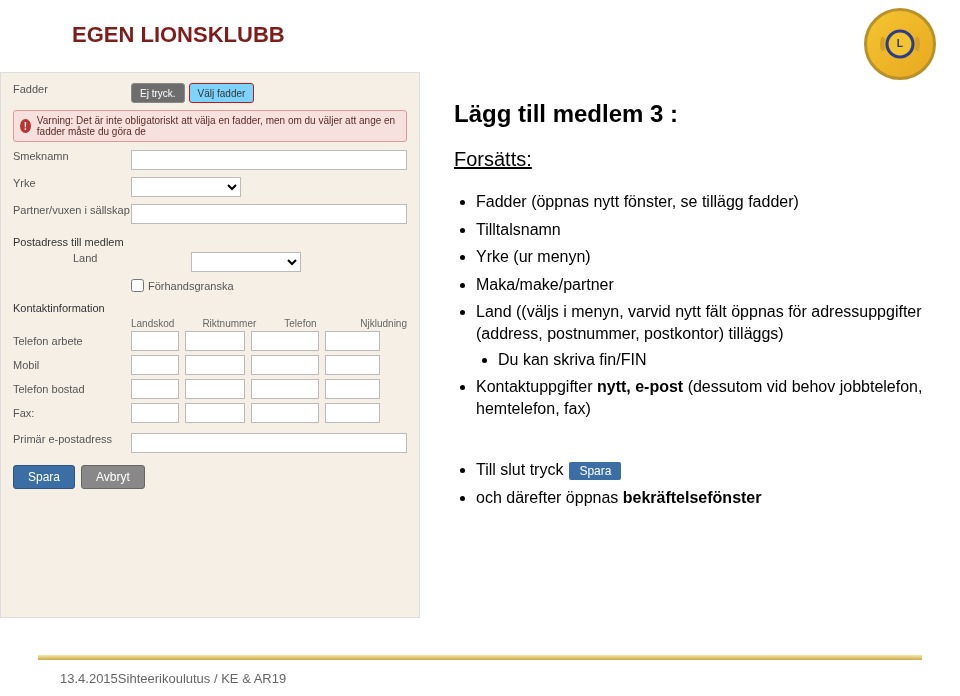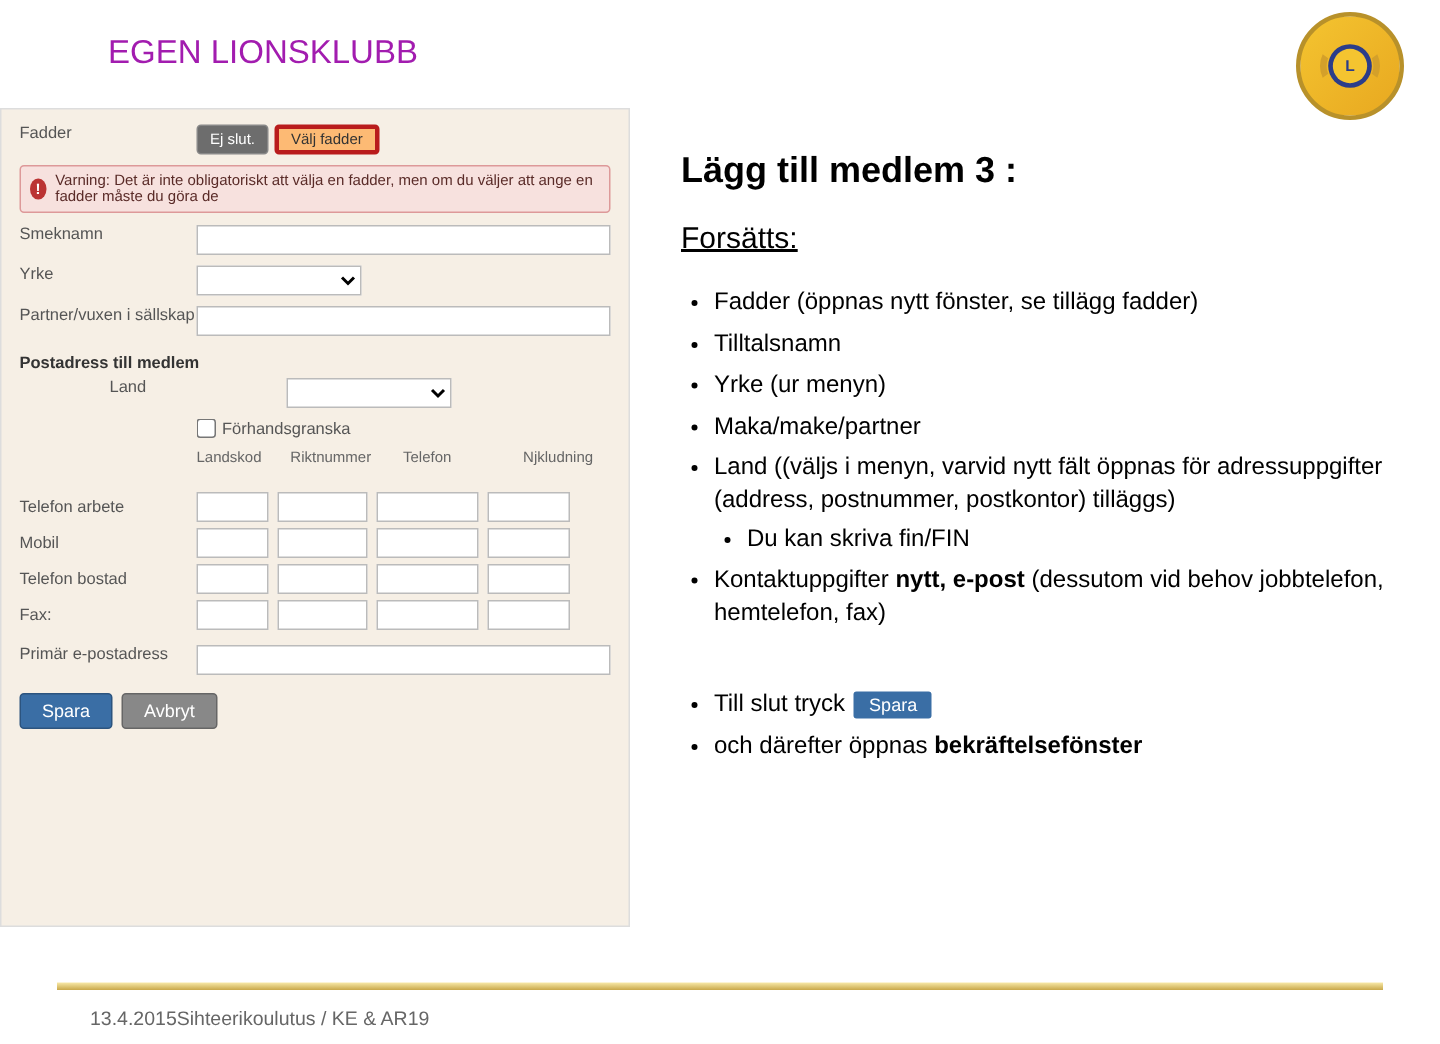--- a/index.html
+++ b/index.html
@@ -1,32 +1,32 @@
 <!DOCTYPE html>
 <html><head>
 <meta charset="utf-8">
 <style>
 *{margin:0;padding:0;box-sizing:border-box;font-family:Arial,Helvetica,sans-serif}
 body{width:960px;height:696px;background:#fff;position:relative;overflow:hidden}
 .logo{position:absolute;top:8px;right:24px;width:72px;height:72px;border-radius:50%;background:linear-gradient(135deg,#f4c430,#e8a820);border:3px solid #b8912a;display:flex;align-items:center;justify-content:center}
 .logo svg{width:52px;height:52px}
-.page-title{position:absolute;top:22px;left:72px;font-size:22px;font-weight:400;color:#a21caf}
+.page-title{position:absolute;top:22px;left:72px;font-size:22px;font-weight:700;color:#7f1d1d}
 .form-panel{position:absolute;top:72px;left:0;width:420px;height:546px;background:#f6efe5;padding:10px 12px;font-size:11px;color:#333;border:1px solid #ddd}
 .form-row{display:flex;align-items:flex-start;margin-bottom:5px;min-height:22px}
 .form-row label{width:118px;color:#555;font-size:11px}
 .form-row input[type=text]{flex:1;height:20px;border:1px solid #bbb;background:#fff;font-size:11px;padding:0 4px}
 .form-row select{width:110px;height:20px;border:1px solid #bbb;background:#fff;font-size:11px}
 .btn-sm{height:20px;padding:0 8px;font-size:10px;border:1px solid #888;background:#6d6d6d;color:#fff;border-radius:3px;margin-right:4px;display:inline-flex;align-items:center}
-.btn-sm.light{background:#fdba74;color:#333;border:3px solid #b91c1c}
+.btn-sm.light{background:#7dd3fc;color:#333;border:1px solid #b91c1c}
 .warning{background:#f7e1de;border:1px solid #d99;border-radius:3px;padding:4px 6px;margin:4px 0 8px;font-size:10px;color:#5a2b28;display:flex;align-items:center;gap:6px}
 .warn-ico{width:14px;height:14px;background:#b33;color:#fff;border-radius:50%;display:inline-flex;align-items:center;justify-content:center;font-size:10px;font-weight:700}
-.section-hdr{font-weight:700;font-size:11px;color:#333;margin:10px 0 4px}
+.section-hdr{font-weight:400;font-size:11px;color:#333;margin:10px 0 4px}
 .indent-row label{padding-left:60px;width:178px}
 .cb-row{display:flex;align-items:center;gap:4px;margin-bottom:8px;padding-left:118px;font-size:11px;color:#555}
-.contact-hdrs{display:flex;padding-left:118px;gap:12px;font-size:10px;color:#666;margin-bottom:17px}
+.contact-hdrs{display:flex;padding-left:118px;gap:28px;font-size:10px;color:#666;margin-bottom:2px}
 .contact-hdrs span:nth-child(1){width:52px}
 .contact-hdrs span:nth-child(2){width:65px}
 .contact-hdrs span:nth-child(3){width:70px}
 .contact-hdrs span:nth-child(4){width:60px}
 .contact-row{display:flex;align-items:center;margin-bottom:4px}
 .contact-row label{width:118px;color:#555;font-size:11px}
 .contact-row input{height:20px;border:1px solid #bbb;background:#fff;font-size:11px;padding:0 3px;margin-right:6px}
 .contact-row input.cc{width:48px}
 .contact-row input.ac{width:60px}
 .contact-row input.ph{width:68px}
@@ -58,21 +58,21 @@
       <path d="M85 35 Q92 50 85 65 L78 60 Q82 50 78 40 Z" fill="#d4a02a"></path>
     </svg>
 </div>
 
 <h1 class="page-title">EGEN LIONSKLUBB</h1>
 
 <div class="form-panel">
 
   <div class="form-row">
     <label>Fadder</label>
-    <span class="btn-sm">Ej slut.</span>
+    <span class="btn-sm">Ej tryck.</span>
     <span class="btn-sm light">Välj fadder</span>
   </div>
 
   <div class="warning">
     <span class="warn-ico">!</span>
     <span>Varning: Det är inte obligatoriskt att välja en fadder, men om du väljer att ange en fadder måste du göra de</span>
   </div>
 
   <div class="form-row">
     <label>Smeknamn</label>
@@ -90,20 +90,21 @@
   <div class="section-hdr">Postadress till medlem</div>
   <div class="form-row indent-row">
     <label>Land</label>
     <select><option></option></select>
   </div>
   <div class="cb-row">
     <input type="checkbox" style="">
     <span>Förhandsgranska</span>
   </div>
 
+  <div class="section-hdr">Kontaktinformation</div>
   <div class="contact-hdrs">
     <span>Landskod</span>
     <span>Riktnummer</span>
     <span>Telefon</span>
     <span>Njkludning</span>
   </div>
   <div class="contact-row">
     <label>Telefon arbete</label>
     <input class="cc" style="">
     <input class="ac" style="">

